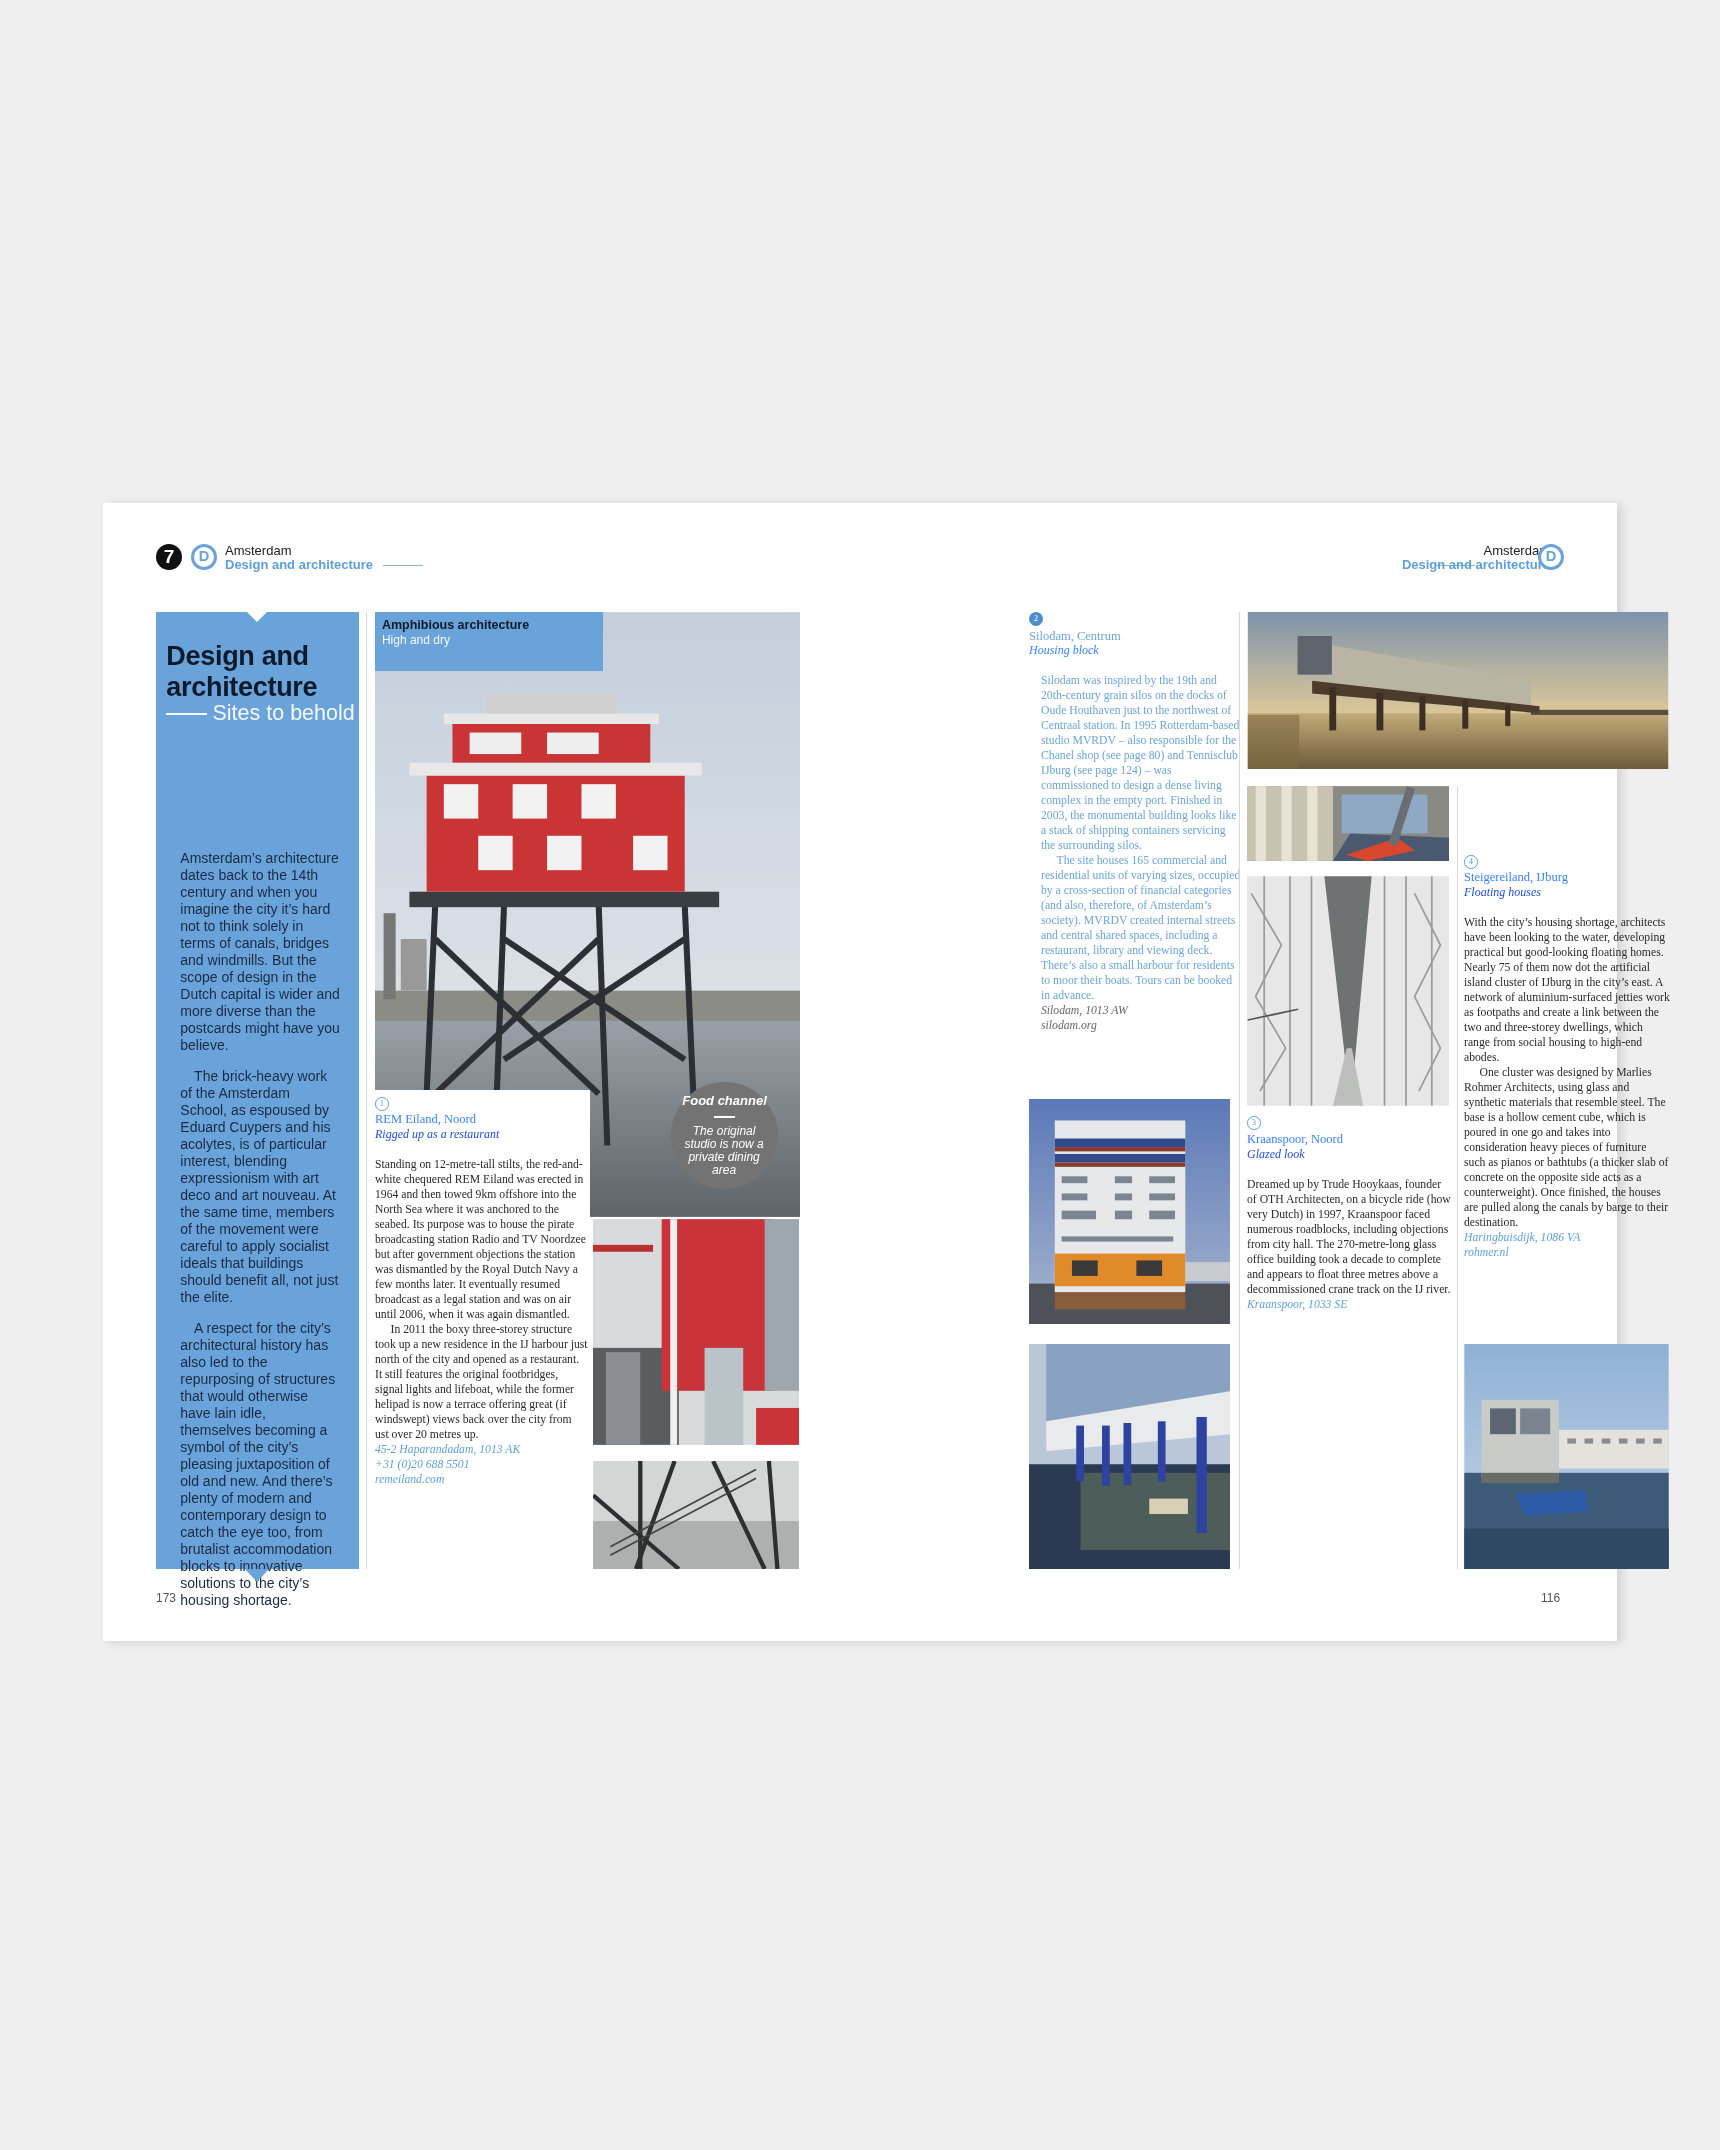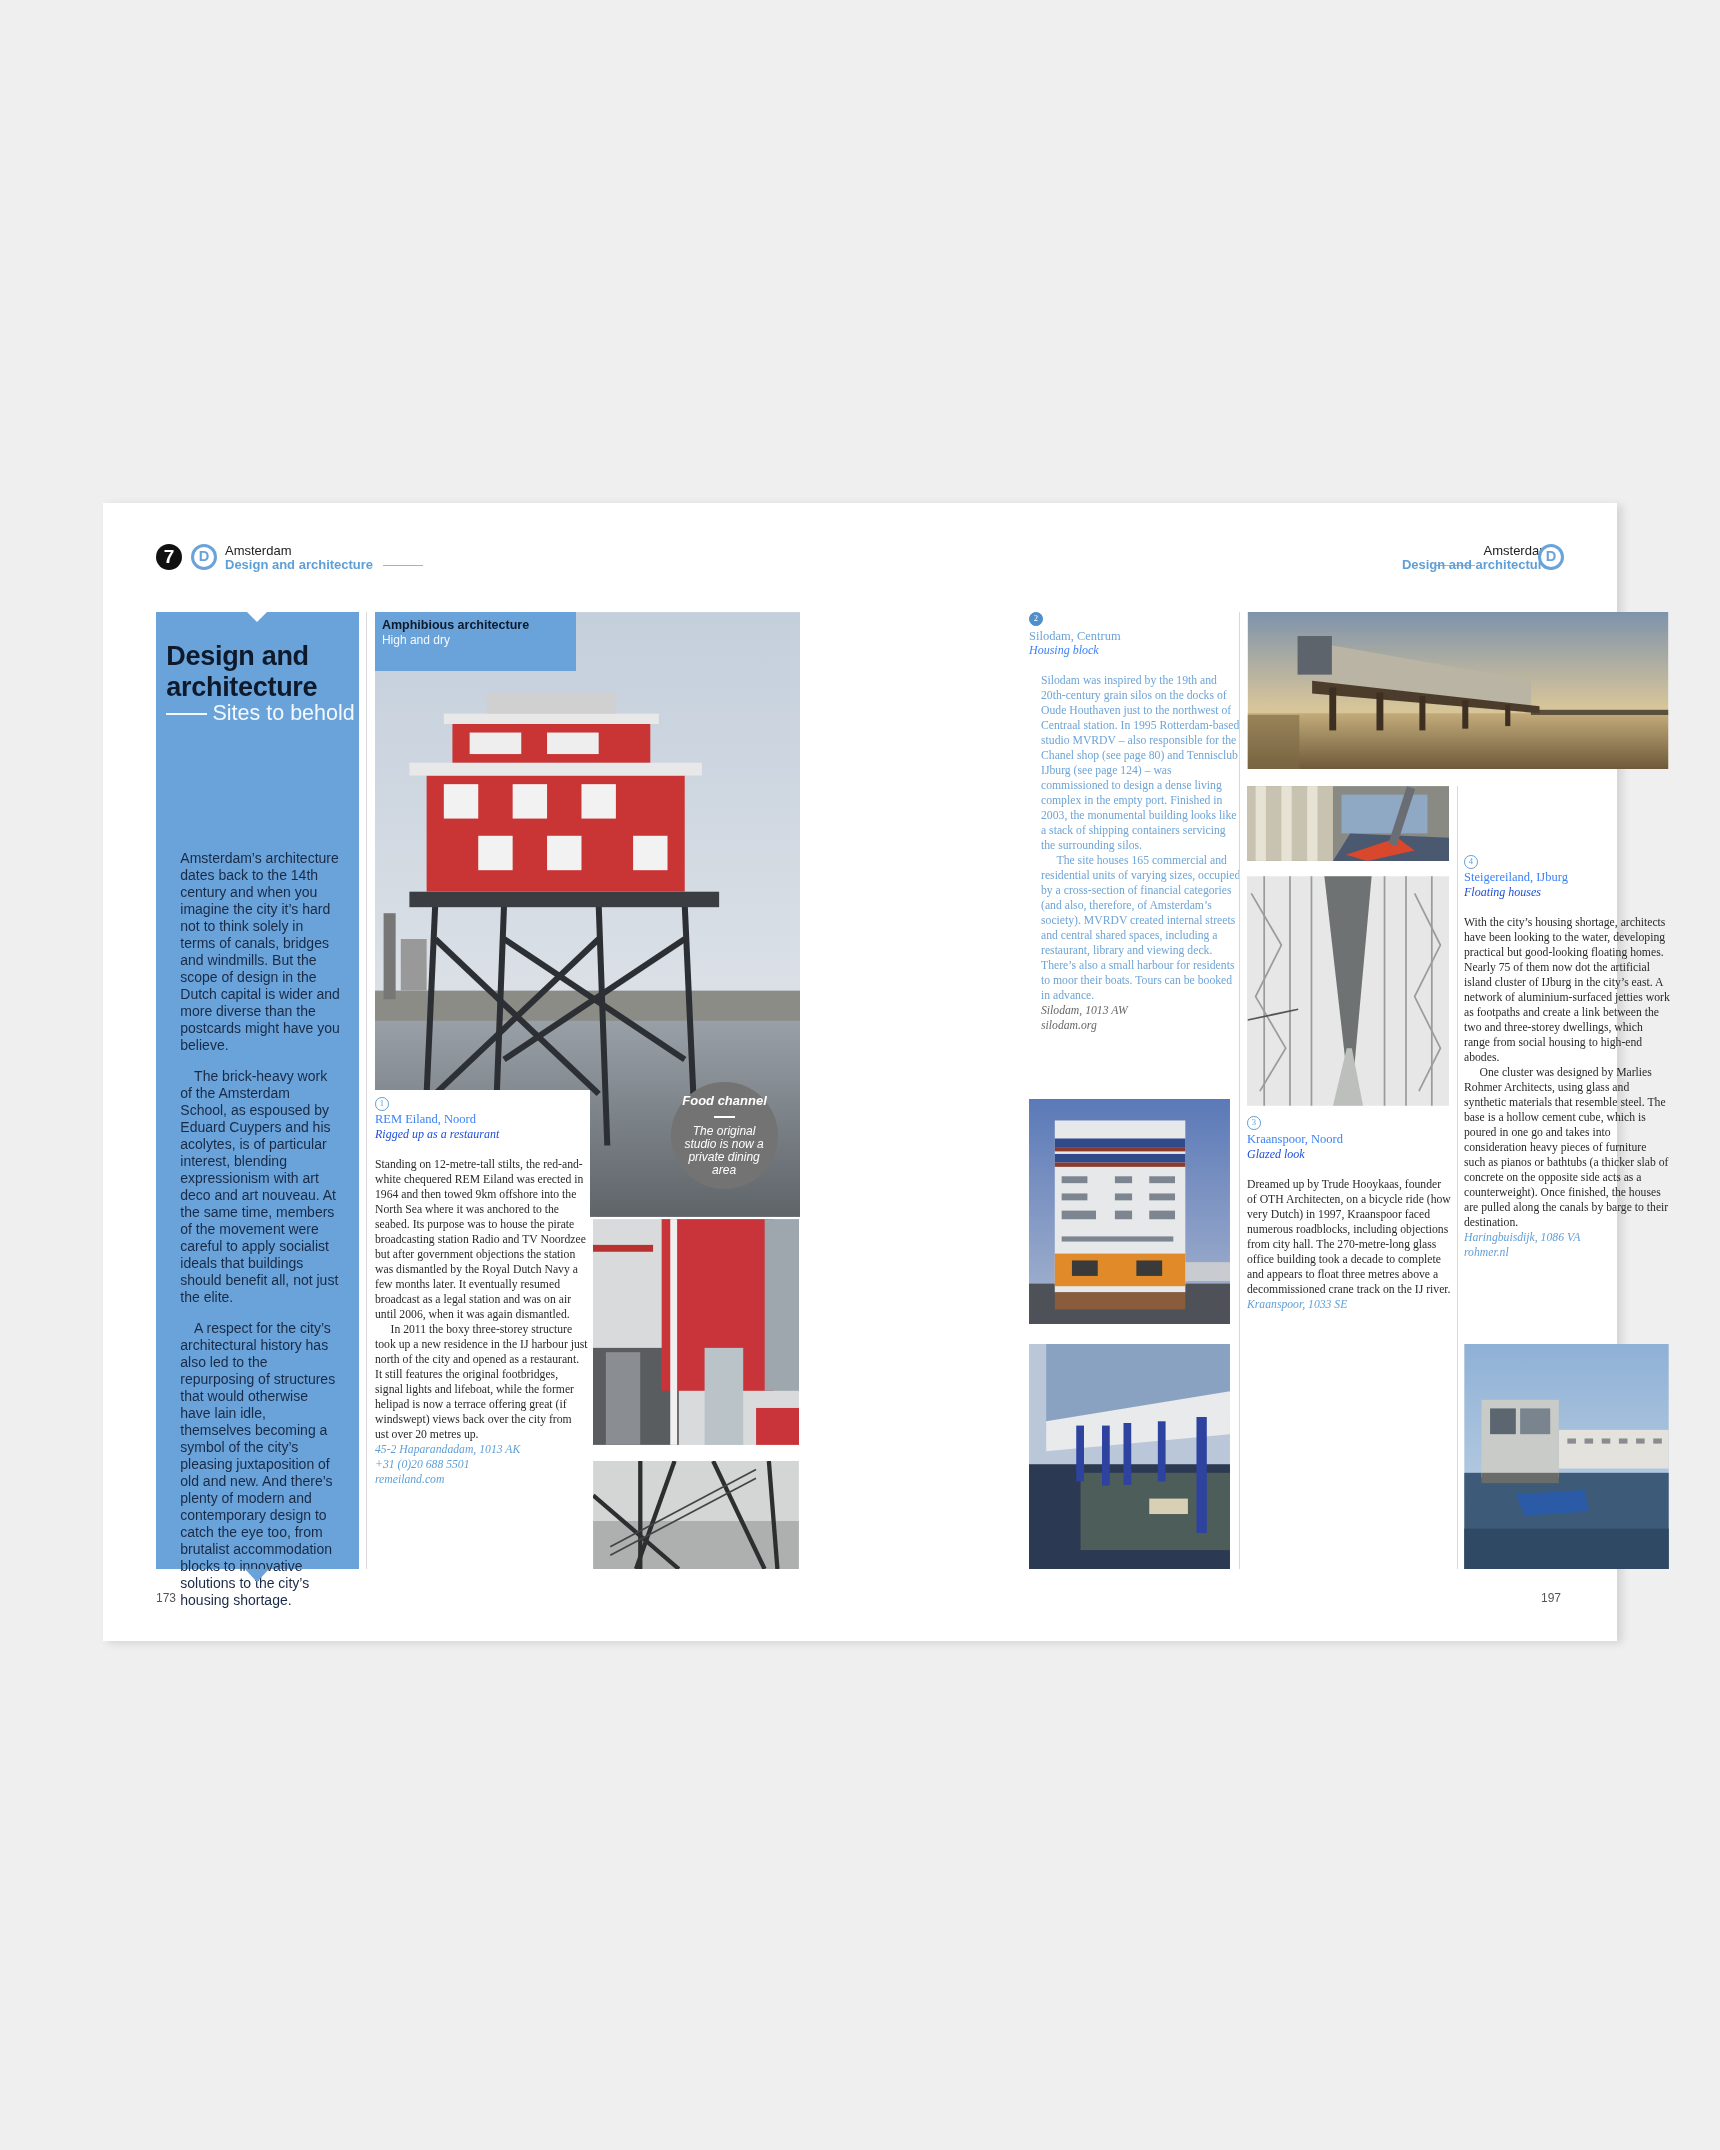--- a/index.html
+++ b/index.html
@@ -45,21 +45,21 @@
   .panel-title { position:absolute; left:10.3px; top:29px; width:189px; font-size:27px; font-weight:bold; color:#0e1a2b; line-height:31px; letter-spacing:-0.3px;}
   .panel-sub { position:absolute; left:10.3px; top:89px; width:189px; font-size:21.5px; color:#f3f8ff; line-height:25px; }
   .panel-sub .dash { display:inline-block; width:41px; height:1.7px; background:#f3f8ff; vertical-align:middle; margin-right:5.2px; }
   .panel-body { position:absolute; left:10.3px; top:224px; width:188px; font-size:14px; color:#1a2a45; line-height:17px; }
   .panel-body p { margin:14px; text-indent:0; }
   .panel-body p + p { text-indent:13.8px; }
 
   .vrule { position:absolute; width:0.9px; background:#d8d8d8; }
 
   
-  .kicker { position:absolute; left:272px; top:109px; width:201px; height:59px; background:#69a3da; }
+  .kicker { position:absolute; left:272px; top:109px; width:228px; height:59px; background:#69a3da; }
   .kicker-title { position:absolute; left:6.9px; top:6px; font-size:12.5px; font-weight:bold; color:#0e1a2b; }
   .kicker-sub { position:absolute; left:6.9px; top:20.6px; font-size:12px; color:#f3f8ff; }
 
   
   .photo { position:absolute; overflow:hidden; }
 
   
   .num-circle {
     position:absolute; width:13.8px; height:13.8px; border-radius:50%; border:1.3px solid #5f9fd6;
     box-sizing:border-box; color:#5f9fd6; font-size:8.6px; text-align:center; line-height:11.2px;
@@ -394,16 +394,16 @@
           </g>
         <rect x="20" y="65" width="90" height="90" fill="#c9cbc8"></rect>
         <rect x="30" y="75" width="30" height="30" fill="#5c6670"></rect>
         <rect x="65" y="75" width="35" height="30" fill="#7a848e"></rect>
         <rect x="20" y="150" width="90" height="12" fill="#6a6c6a"></rect>
         <polygon points="60,175 140,170 145,195 70,200" fill="#2b5aa6"></polygon>
         <rect x="0" y="215" width="238" height="47" fill="#2f4863"></rect>
       </svg>
     </div>
 
-    <div class="page-num" style="left:785px;left:681px;top:1088px;">197</div>
+    <div class="page-num" style="left:785px;left:681px;top:1088px;">116</div>
   </div>
 </div>
 
 
 </body></html>

